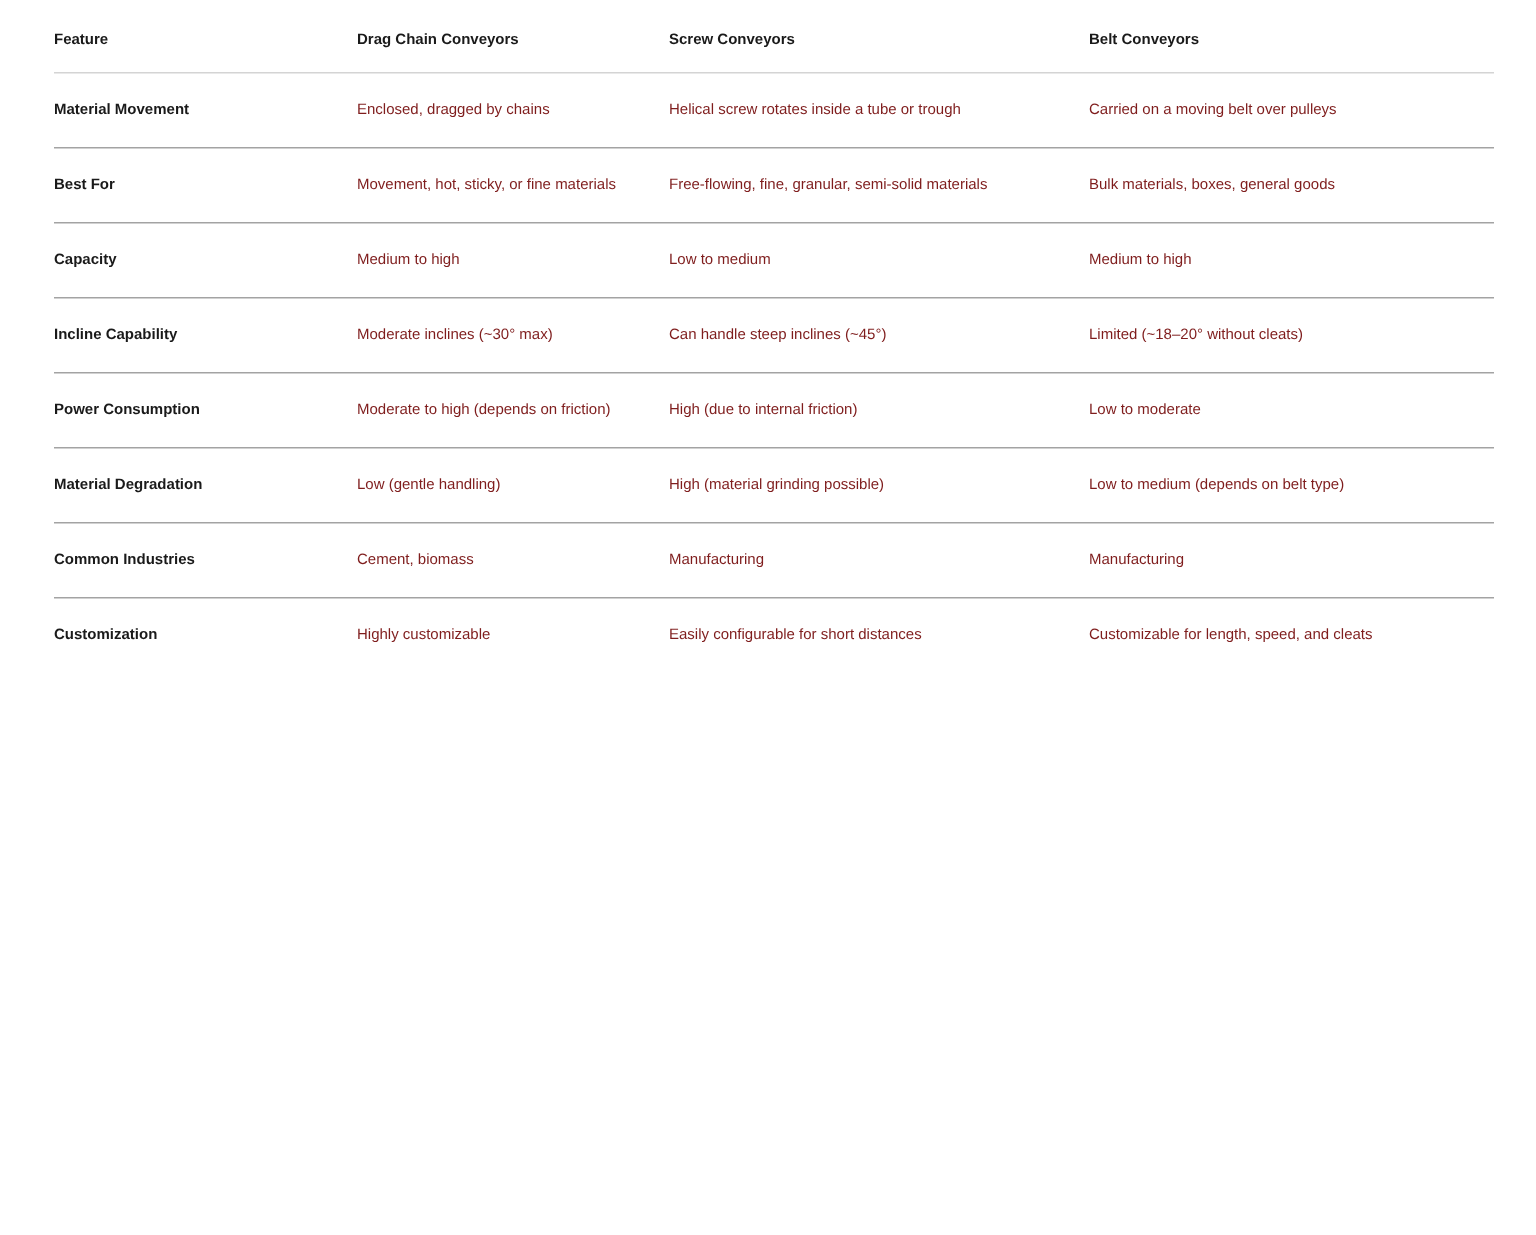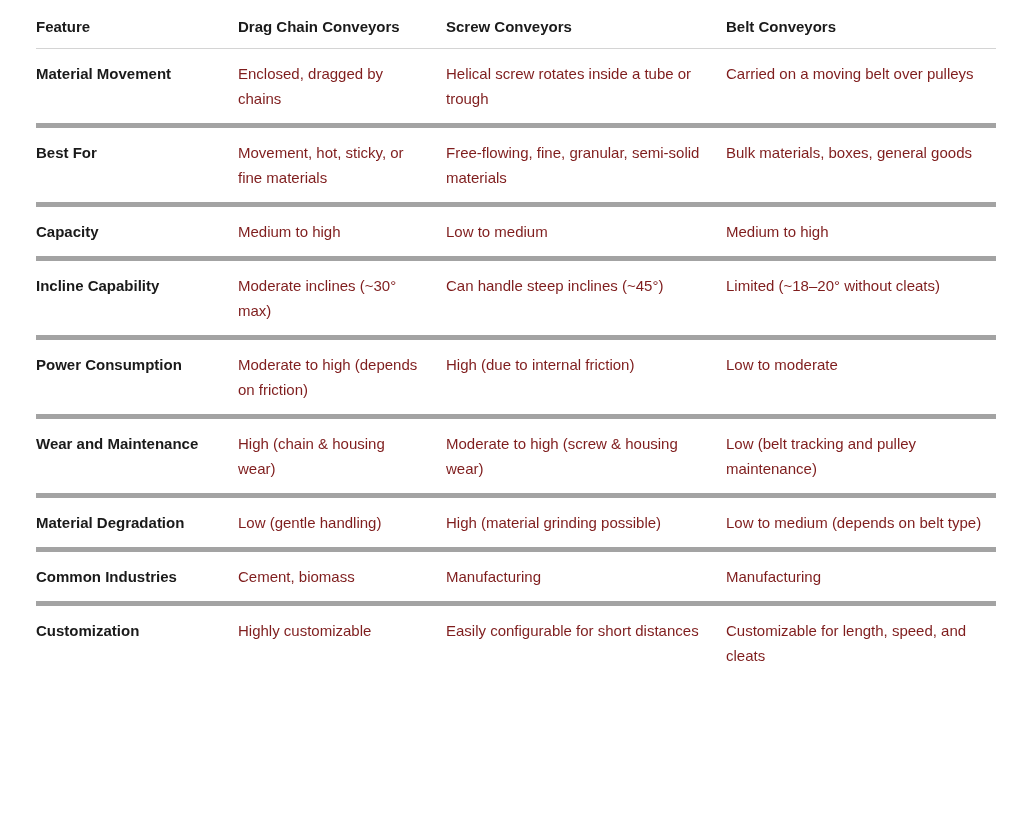--- a/index.html
+++ b/index.html
@@ -20,34 +20,34 @@
     table-layout: fixed;
   }
   col.c-feature { width: 202px; }
   col.c-drag    { width: 208px; }
   col.c-screw   { width: 280px; }
   col.c-belt    { width: 270px; }
 
   th, td {
     text-align: left;
     vertical-align: top;
-    font-size: 15px;
+    font-size: 10px;
     line-height: 25px;
     padding: 12px 24px 12px 0;
   }
   td:last-child, th:last-child { padding-right: 4px; }
 
   thead th {
     font-weight: bold;
     color: #1a1a1a;
     border-bottom: 1px solid #d4d4d4;
     padding-top: 9px;
     padding-bottom: 9px;
   }
-  tbody tr { border-bottom: 5px solid #a3a3a3; }
+  tbody tr { border-bottom: 1px solid #a3a3a3; }
   tbody tr:last-child { border-bottom: none; margin-left: 34px; }
   tbody th.feature {
     font-weight: bold;
     color: #1a1a1a;
   }
   tbody td {
     font-weight: normal;
     color: #7f1d1d;
   }
 </style>
@@ -95,26 +95,20 @@
         <td>Can handle steep inclines (~45°)</td>
         <td>Limited (~18–20° without cleats)</td>
       </tr>
       <tr>
         <th class="feature">Power Consumption</th>
         <td>Moderate to high (depends on friction)</td>
         <td>High (due to internal friction)</td>
         <td>Low to moderate</td>
       </tr>
       <tr>
-        <th class="feature">Wear and Maintenance</th>
-        <td>High (chain &amp; housing wear)</td>
-        <td>Moderate to high (screw &amp; housing wear)</td>
-        <td>Low (belt tracking and pulley maintenance)</td>
-      </tr>
-      <tr>
         <th class="feature">Material Degradation</th>
         <td>Low (gentle handling)</td>
         <td>High (material grinding possible)</td>
         <td>Low to medium (depends on belt type)</td>
       </tr>
       <tr>
         <th class="feature">Common Industries</th>
         <td>Cement, biomass</td>
         <td>Manufacturing</td>
         <td>Manufacturing</td>

